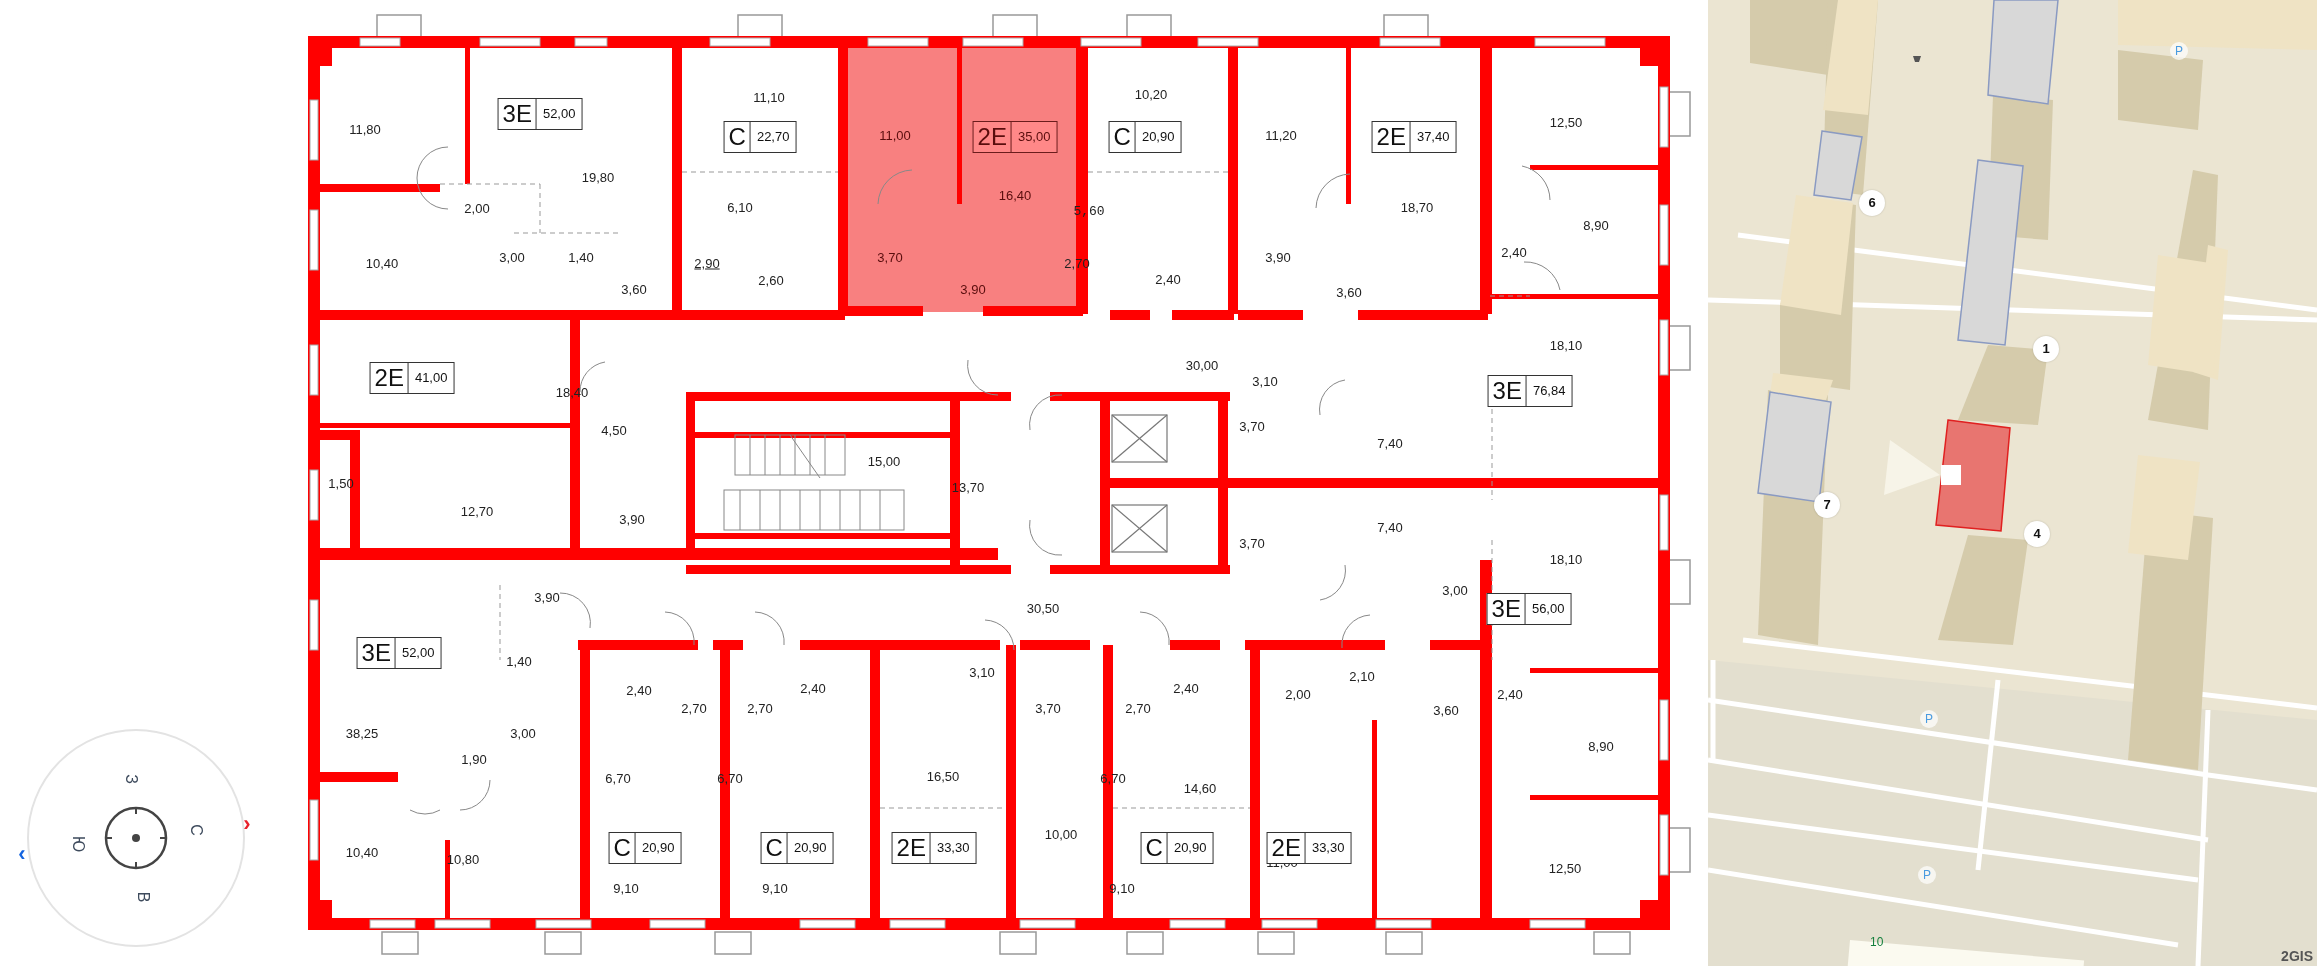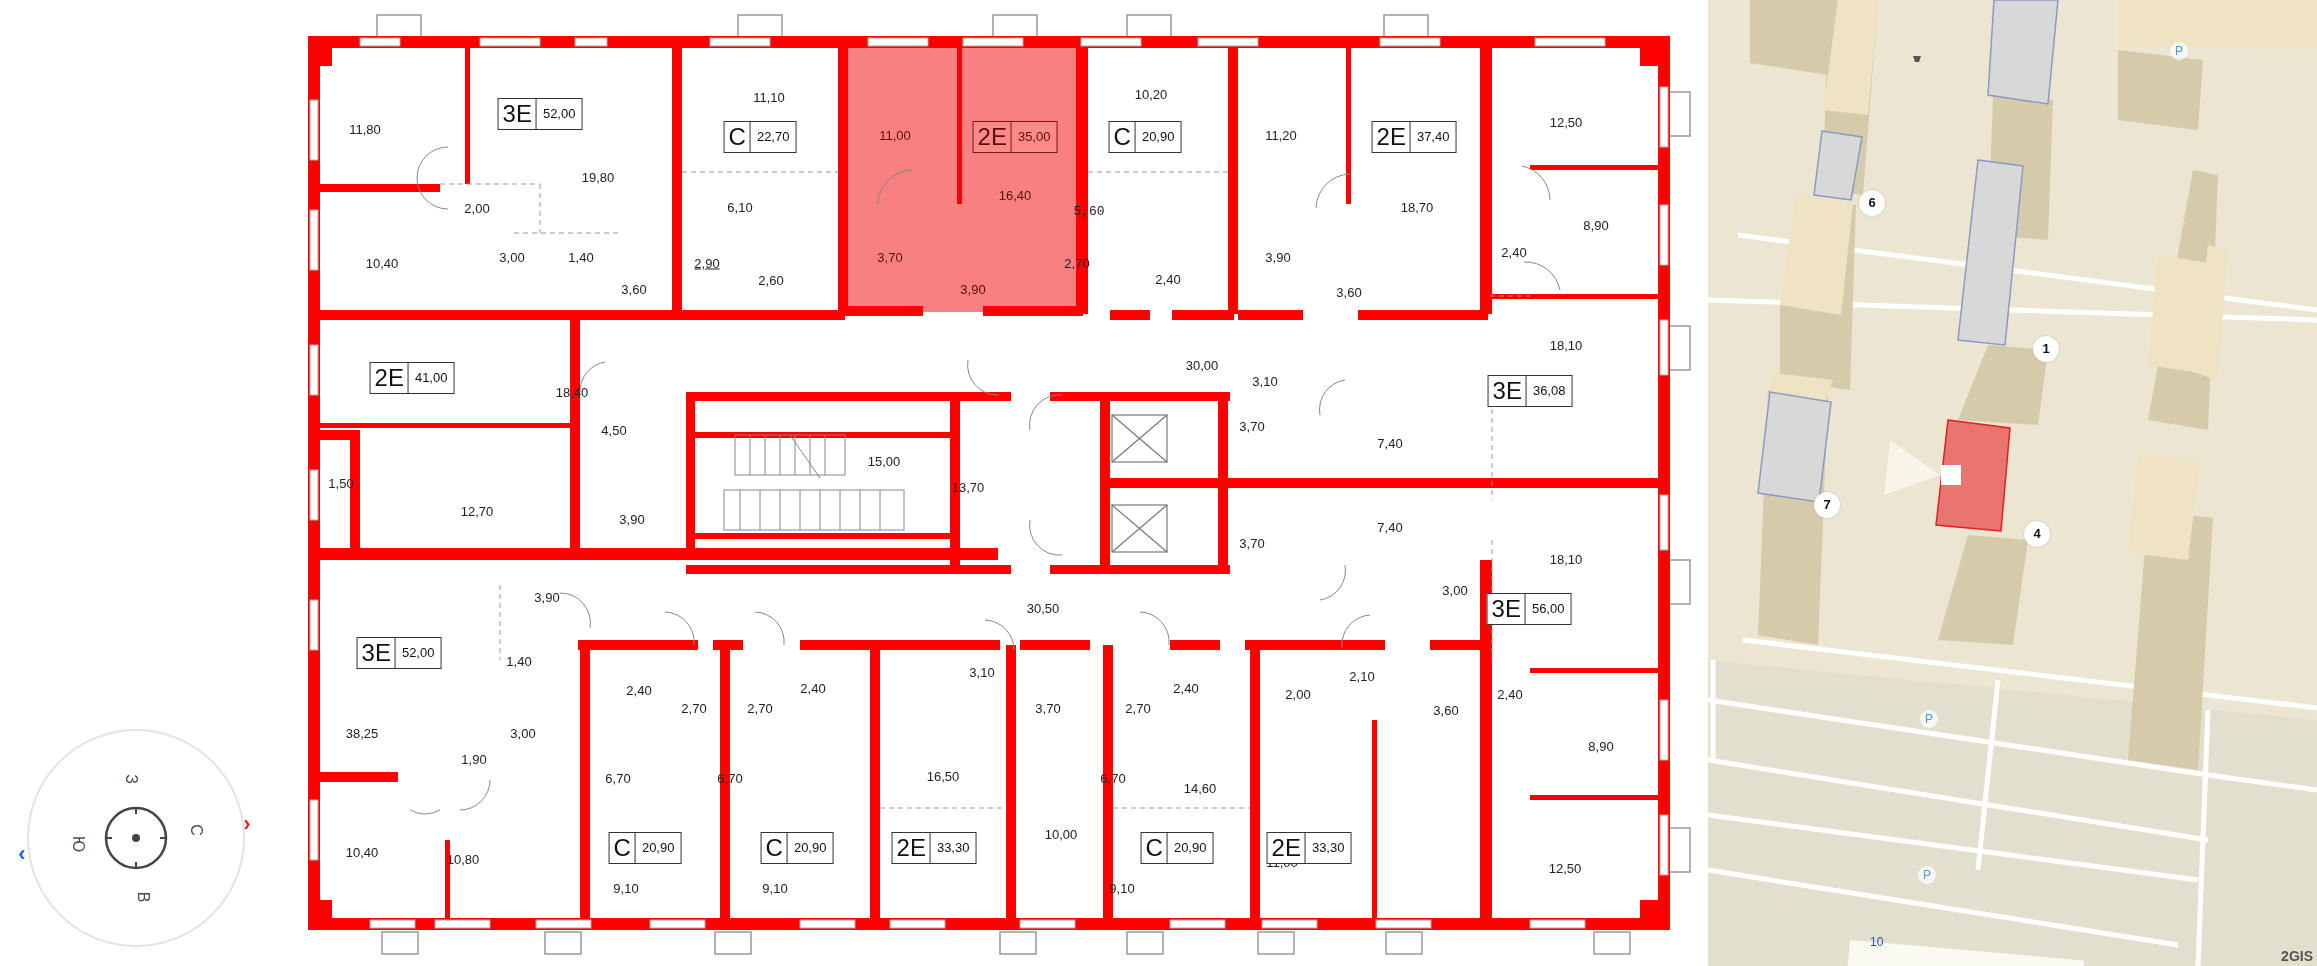--- a/index.html
+++ b/index.html
@@ -14,21 +14,21 @@
   .apt-badge.sel{background:#f88;border-color:#6b1c1c;}
   .apt-type{font-size:24px;line-height:30px;padding:0 4px;border-right:1.5px solid #333;color:#111;}
   .apt-area{font-size:13px;line-height:30px;padding:0 6px;color:#111;}
   .apt-badge.sel .apt-type,.apt-badge.sel .apt-area{color:#5a0d0d;border-color:#6b1c1c;}
   #compass{position:absolute;left:25px;top:727px;width:222px;height:222px;}
   .cmp-letter{position:absolute;font-size:16px;color:#3d4a5c;transform:translate(-50%,-50%);}
   .cmp-arrow{position:absolute;font-size:22px;font-weight:bold;transform:translate(-50%,-50%);cursor:pointer;}
   .pin{position:absolute;width:26px;height:26px;border-radius:50%;background:#fff;font-size:13px;font-weight:bold;color:#111;text-align:center;line-height:26px;transform:translate(-50%,-50%);box-shadow:0 0 2px rgba(0,0,0,.2);cursor:pointer;}
   .poi{position:absolute;width:18px;height:18px;border-radius:50%;background:rgba(255,255,255,.7);color:#4a9be0;font-size:12px;text-align:center;line-height:18px;transform:translate(-50%,-50%);}
   #logo{position:absolute;right:4px;bottom:2px;font-size:14px;font-weight:bold;color:#555;}
-  #house-num{position:absolute;font-size:12px;color:#1d4ed8;}
+  #house-num{position:absolute;font-size:12px;color:#15803d;}
 </style>
 </head>
 <body>
 
 <div id="plan-wrap">
   <svg id="plan-svg" width="1708" height="966">
 
     <rect x="843" y="44" width="233" height="268" fill="#f88080"></rect>
 
     <g fill="none" stroke="#999" stroke-width="1.5">
@@ -320,21 +320,21 @@
       <div class="apt-badge" style="left: 1414px; top: 137px;">
         <span class="apt-type">2E</span>
         <span class="apt-area">37,40</span>
       </div>
       <div class="apt-badge" style="left: 412px; top: 378px;">
         <span class="apt-type">2E</span>
         <span class="apt-area">41,00</span>
       </div>
       <div class="apt-badge" style="left: 1530px; top: 391px;">
         <span class="apt-type">3E</span>
-        <span class="apt-area">36,08</span>
+        <span class="apt-area">76,84</span>
       </div>
       <div class="apt-badge" style="left: 1529px; top: 609px;">
         <span class="apt-type">3E</span>
         <span class="apt-area">56,00</span>
       </div>
       <div class="apt-badge" style="left: 399px; top: 653px;">
         <span class="apt-type">3E</span>
         <span class="apt-area">52,00</span>
       </div>
       <div class="apt-badge" style="left: 645px; top: 848px;">

